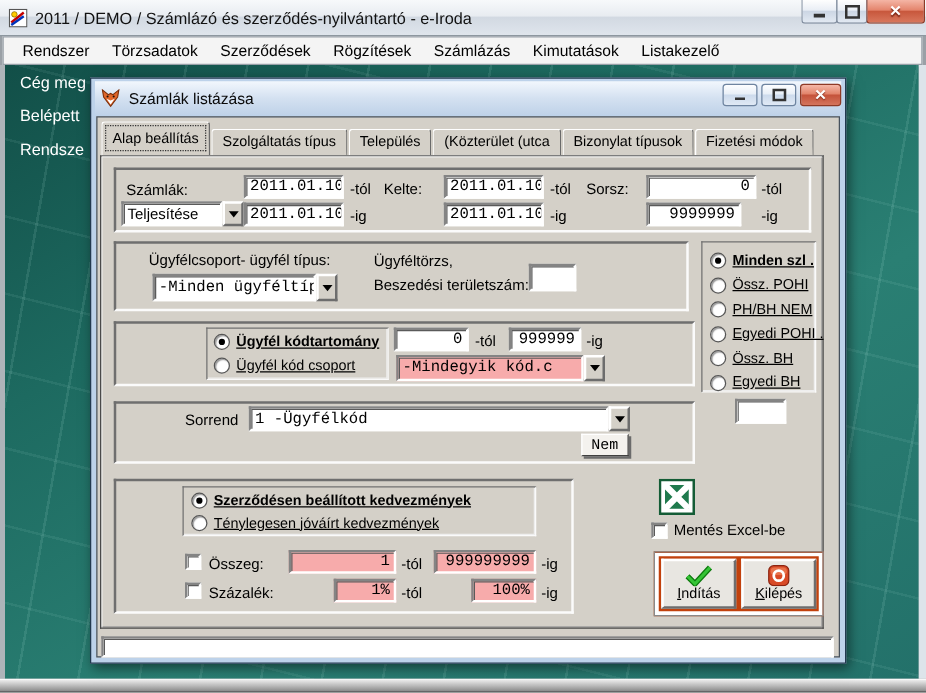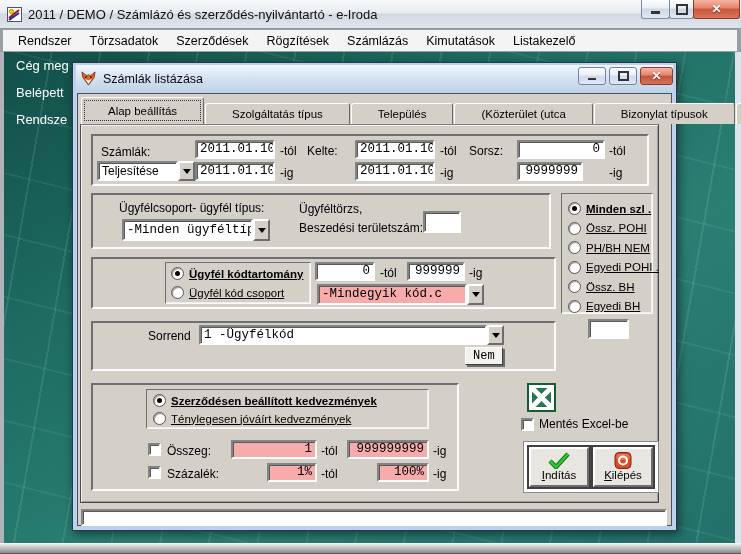--- a/index.html
+++ b/index.html
@@ -72,21 +72,21 @@
   .dbtn .glyph-box{width:7px;height:6px;border-width:2px;}
   .dlg-content{
     position:absolute;left:4px;top:30px;right:4px;bottom:4px;
     background:#d4d0c8;border:1px solid #47525e;box-sizing:border-box;
   }
   
   .tabs{position:absolute;left:3px;top:3px;height:27px;display:flex;align-items:flex-end;}
   .tab{
     background:#d4d0c8;border:1px solid #6a6a6a;border-bottom:none;
     border-top-color:#fff;border-left-color:#fff;border-radius:3px 3px 0 0;
-    height:21px;display:flex;align-items:center;padding:0 26px;margin-right:1px;
+    height:21px;display:flex;align-items:center;padding:0 8px;margin-right:1px;
     font-size:11.5px;white-space:nowrap;box-sizing:border-box;
   }
   .tab.active{height:27px;position:relative;z-index:3;outline:1px dotted #333;outline-offset:-4px;}
   .panel{
     position:absolute;left:2px;top:30px;width:579px;height:379px;box-sizing:border-box;
     border:1px solid #4a4a4a;border-top-color:#7d7d7d;
     box-shadow:inset 1px 1px 0 #efefef, inset -1px -1px 0 #9c9c9c;
     background:#d4d0c8;
   }
   .white-strip{
@@ -116,21 +116,21 @@
   .radio.checked:after{content:"";position:absolute;left:3px;top:3px;width:5px;height:5px;border-radius:50%;background:#000;}
   .radio-row{display:flex;align-items:center;gap:5px;font-size:11.5px;white-space:nowrap;text-decoration:underline;}
   .checkbox{width:13px;height:13px;background:#fff;border:2px solid;border-color:#848484 #fff #fff #848484;
     box-shadow:inset 1px 1px 0 #5a5a5a;display:inline-block;box-sizing:border-box;}
   .mini-btn{
     position:absolute;background:#f4f2ee;border:1px solid #404040;border-top-color:#fff;border-left-color:#fff;
     box-shadow:2px 2px 0 #6b6b6b;font-family:"Liberation Mono","DejaVu Sans Mono",monospace;
     font-size:12px;padding:1px 7px;box-sizing:border-box;
   }
   .btn-panel{
-    position:absolute;background:#404040;border:1px solid #8a8a8a;
+    position:absolute;background:#c2410c;border:1px solid #8a8a8a;
     box-shadow:inset 0 0 0 3px #ffffff;padding:5px;display:flex;gap:4px;box-sizing:border-box;
   }
   .act-btn{
     width:60px;height:40px;background:#e8e6e1;border:2px solid;border-color:#fff #6d6d6d #6d6d6d #fff;
     display:flex;flex-direction:column;align-items:center;justify-content:center;gap:1px;box-sizing:border-box;
   }
   .act-btn .alabel{display:block;font-size:11.5px;line-height:1;}
   .act-btn .alabel::first-letter{text-decoration:underline;}
   .chk-row{position:absolute;display:flex;align-items:center;gap:5px;font-size:12px;white-space:nowrap;}
 </style>
@@ -225,21 +225,21 @@
         <div class="dd" style="left:4px;top:25px;width:98px;height:20px">
           <div class="dd-text" style="font-size:12px">Teljesítése</div>
           <div class="dd-btn">
               <span class="tri"></span>
             </div>
         </div>
         <div class="field sunken" style="left:102px;top:26px;width:80px">2011.01.10</div>
         <span class="lbl" style="left:187px;top:30px">-ig</span>
         <div class="field sunken" style="left:262px;top:26px;width:80px">2011.01.10</div>
         <span class="lbl" style="left:347px;top:30px">-ig</span>
-        <div class="field sunken right" style="left:424px;top:26px;width:66px">9999999</div>
+        <div class="field sunken right" style="left:424px;top:26px;width:76px">9999999</div>
         <span class="lbl" style="left:516px;top:30px">-ig</span>
       </div>
 
       <div class="grp" style="left:10px;top:68px;width:460px;height:56px">
         <span class="lbl" style="left:26px;top:6px">Ügyfélcsoport- ügyfél típus:</span>
         <div class="dd" style="left:29px;top:24px;width:148px;height:22px">
           <div class="dd-text mono" style="line-height:18px">-Minden ügyféltíp</div>
           <div class="dd-btn">
               <span class="tri"></span>
             </div>

